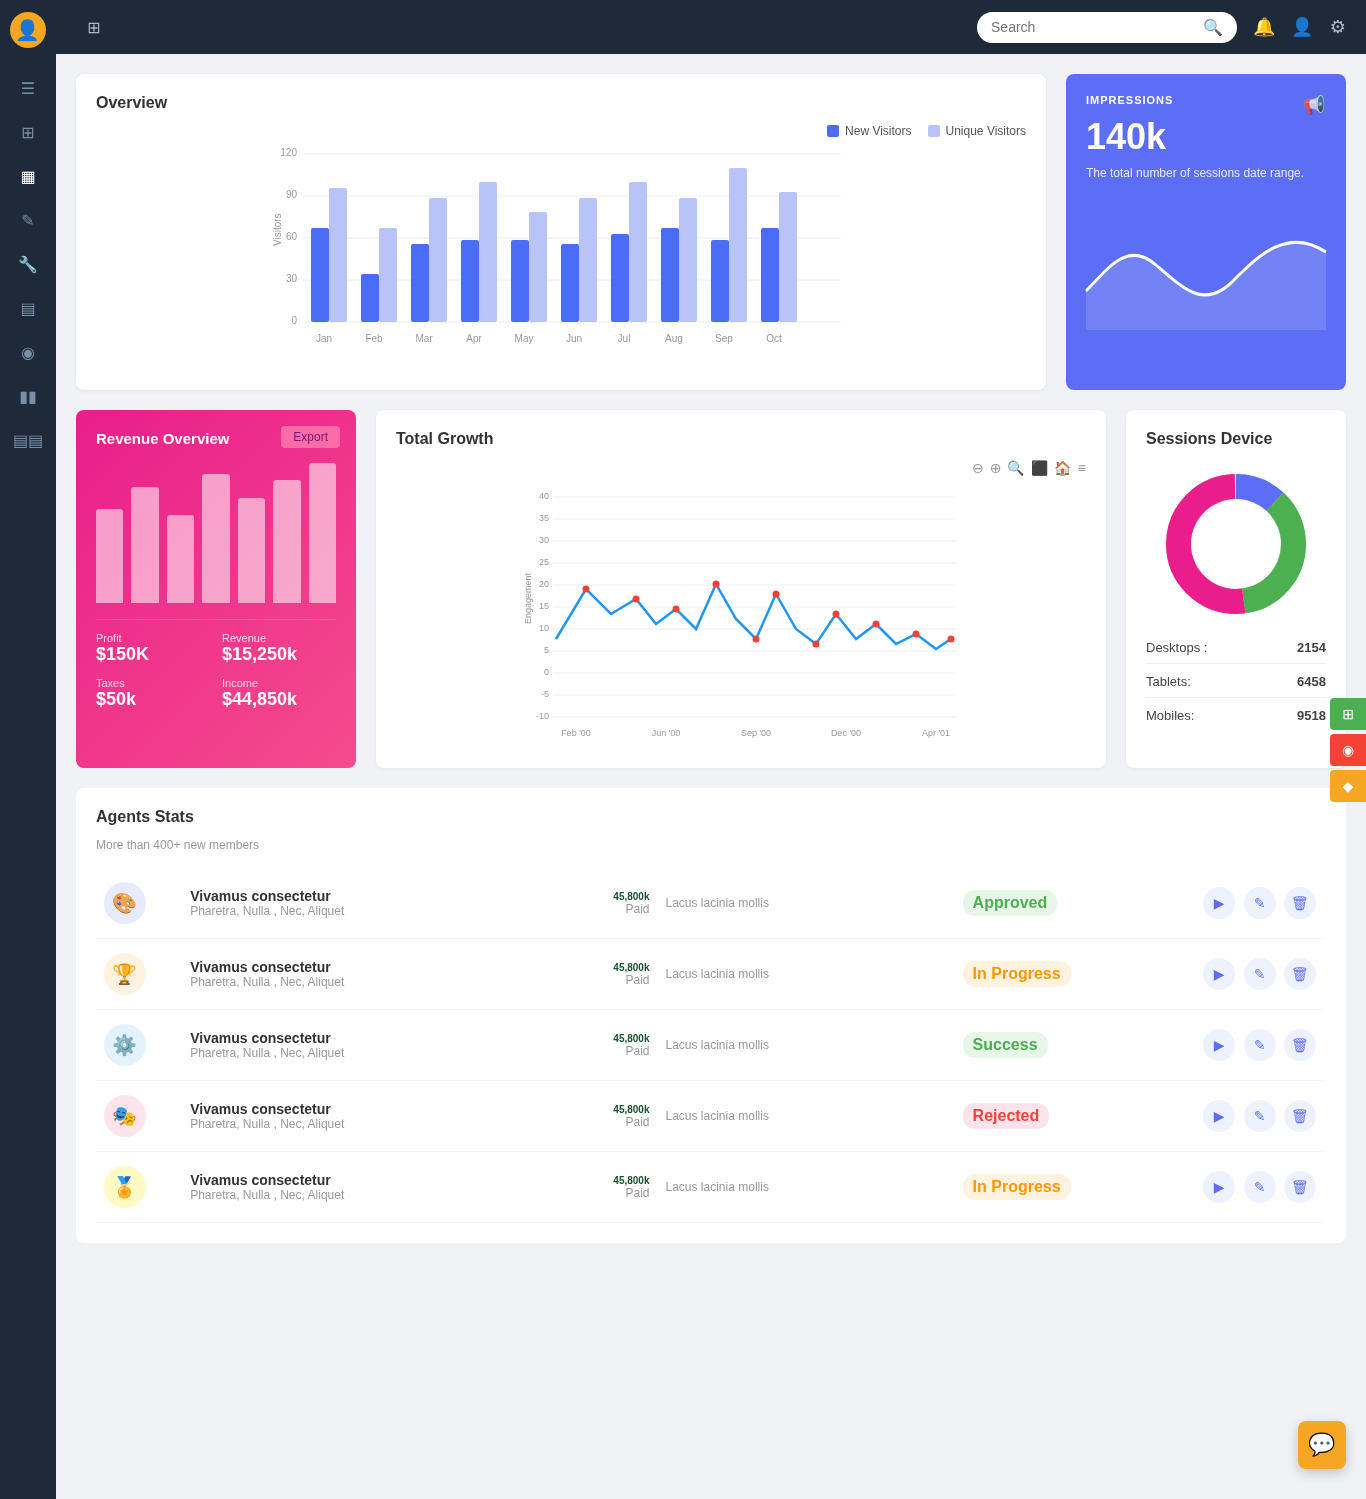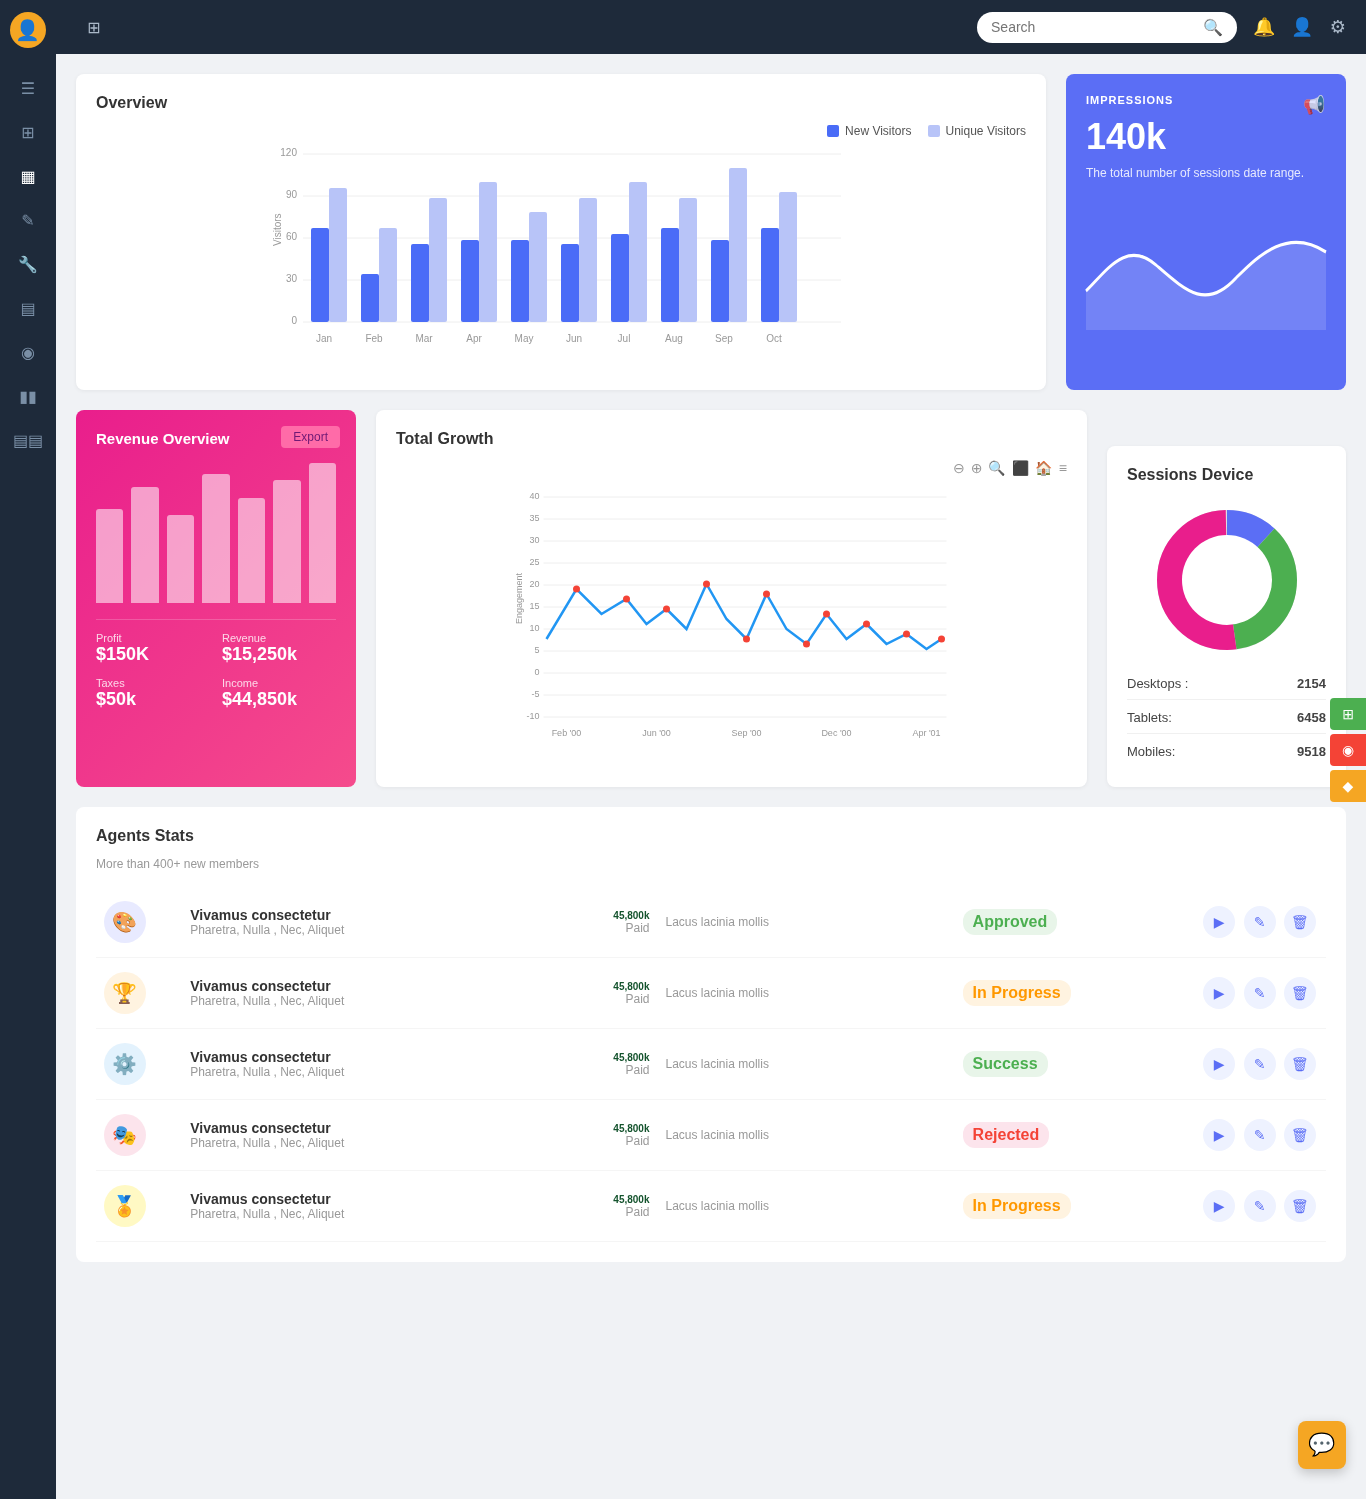--- a/index.html
+++ b/index.html
@@ -155,21 +155,21 @@
       padding-top: 12px;
       border-top: 1px solid rgba(255,255,255,0.2);
     }
     .revenue-stat-label { font-size: 11px; opacity: 0.8; }
     .revenue-stat-value { font-size: 18px; font-weight: 700; }
 
     
     .growth-card { flex: 1; }
 
     
-    .sessions-card { width: 239px; margin-top: 36px; }
+    .sessions-card { width: 220px; }
     .donut-container {
       display: flex;
       justify-content: center;
       margin: 16px 0;
     }
     .sessions-stats { display: flex; flex-direction: column; gap: 10px; }
     .sessions-stat-row {
       display: flex;
       justify-content: space-between;
       align-items: center;

